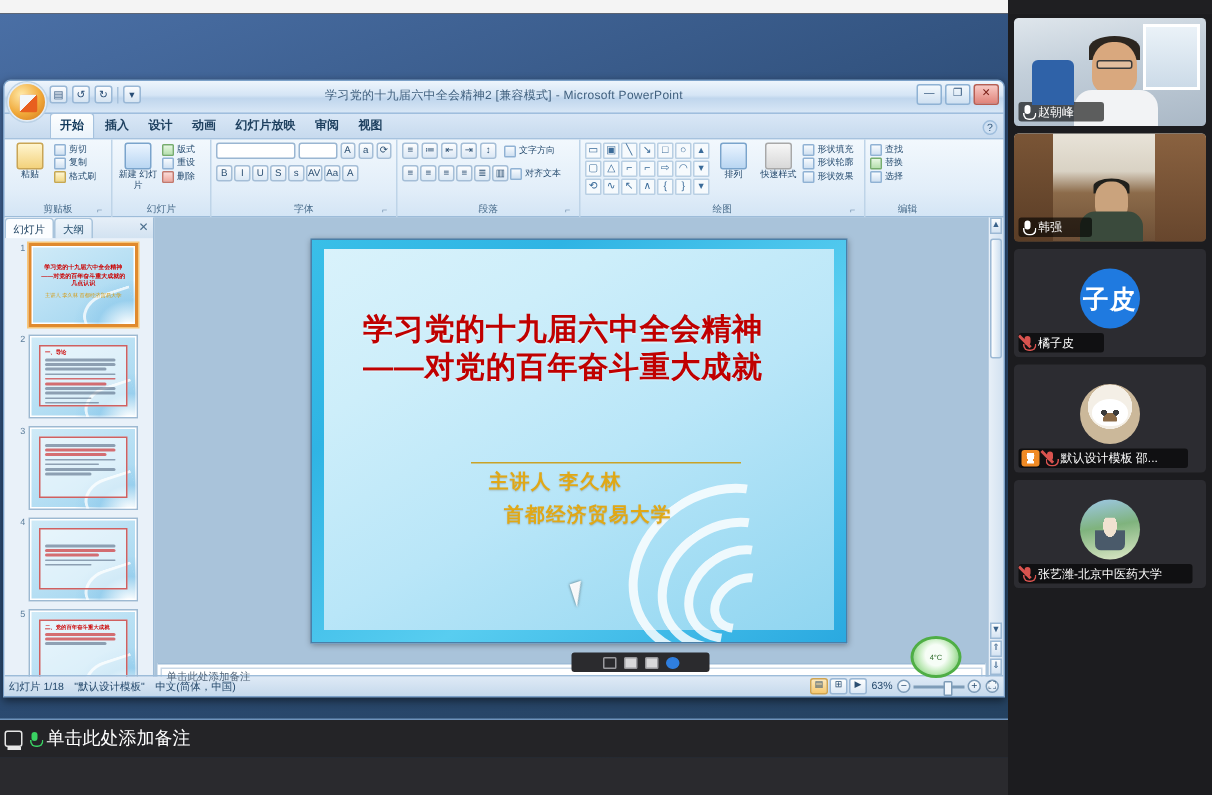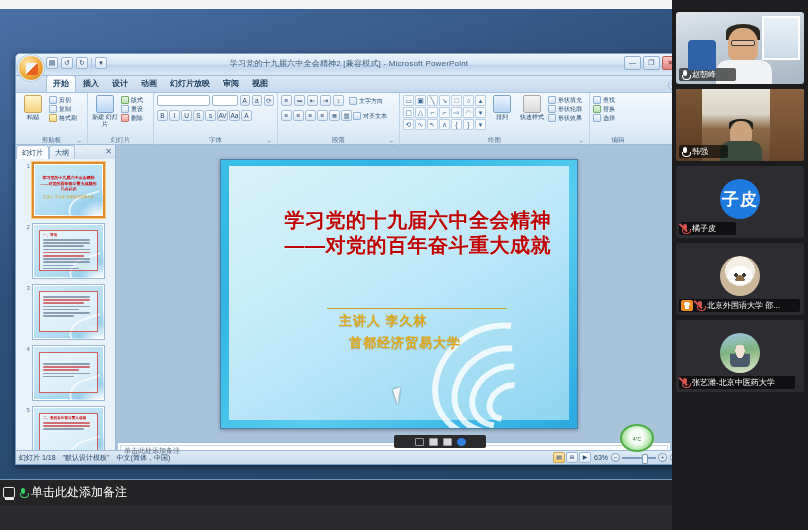--- a/index.html
+++ b/index.html
@@ -37,21 +37,20 @@
   }
 
   
   .ppt-win {
     position: absolute; left: 2px; top: 44px; width: 668px; height: 412px;
     background: #c4d8ef;
     border: 1px solid #7ba0c8;
     border-radius: 5px 5px 0 0;
     box-shadow: 0 2px 6px rgba(0,0,0,.5);
     overflow: hidden;
-    margin-left: 13px;
   }
   .ppt-titlebar {
     position: relative; height: 22px;
     background: linear-gradient(180deg,#eef5fc 0%,#d5e5f5 45%,#c0d6ed 55%,#d8e7f6 100%);
     border-bottom: 1px solid #9fbedd;
   }
   .qat {
     position: absolute; left: 30px; top: 3px;
     display: flex; gap: 3px; align-items: center;
   }
@@ -235,21 +234,20 @@
   .slide {
     position: relative; width: 358px; height: 270px;
     background: linear-gradient(140deg,#39bfe8 0%, #2fb4e4 25%, #58cdf0 60%, #2aa9e0 100%);
     border: 1px solid #4a7fa8;
     box-shadow: 0 1px 4px rgba(0,0,0,.35);
     overflow: hidden;
   }
   .slide-inner {
     position: absolute; left: 8px; top: 6px; right: 8px; bottom: 8px;
     background: linear-gradient(150deg,#d9f2fb 0%, #cdeefa 25%, #b9e6f8 55%, #8fd5f0 100%);
-    text-align: right;
   }
   .slide-swoosh {
     position: absolute; right: -20px; bottom: -26px; width: 190px; height: 150px;
     pointer-events: none;
   }
   .slide-swoosh i {
     position: absolute; border: 6px solid rgba(255,255,255,.82);
     border-right-color: transparent; border-bottom-color: transparent;
     border-radius: 50%;
     transform: rotate(-35deg);
@@ -1010,21 +1008,21 @@
       </div>
     </div>
 
     <div class="tile">
       <div class="avatar-center av-photo1"></div>
       <div class="tile-name">
         <span class="host-badge"></span>
         <span class="mic muted">
             <span class="slash"></span>
           </span>
-        <span>北京外国语大学 邵...</span>
+        <span>默认设计模板 邵...</span>
       </div>
     </div>
 
     <div class="tile">
       <div class="avatar-center av-photo2"></div>
       <div class="tile-name">
         <span class="mic muted">
             <span class="slash"></span>
           </span>
         <span>张艺潍-北京中医药大学</span>

